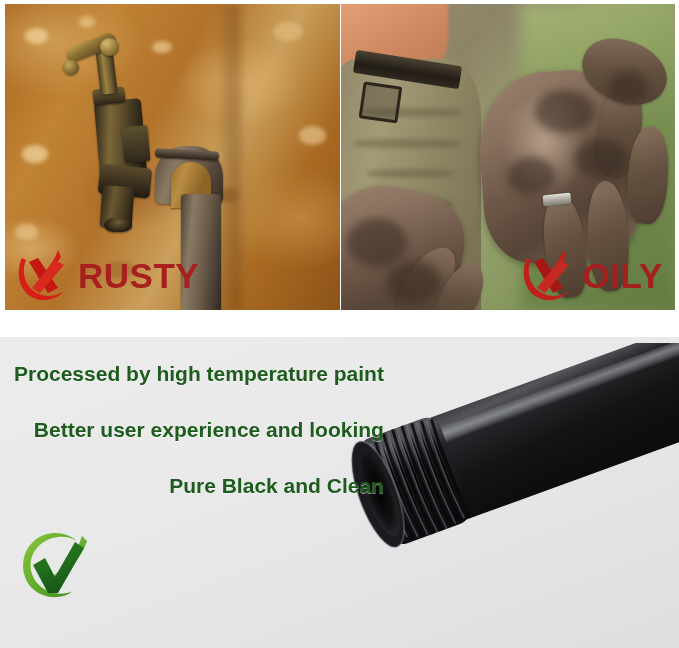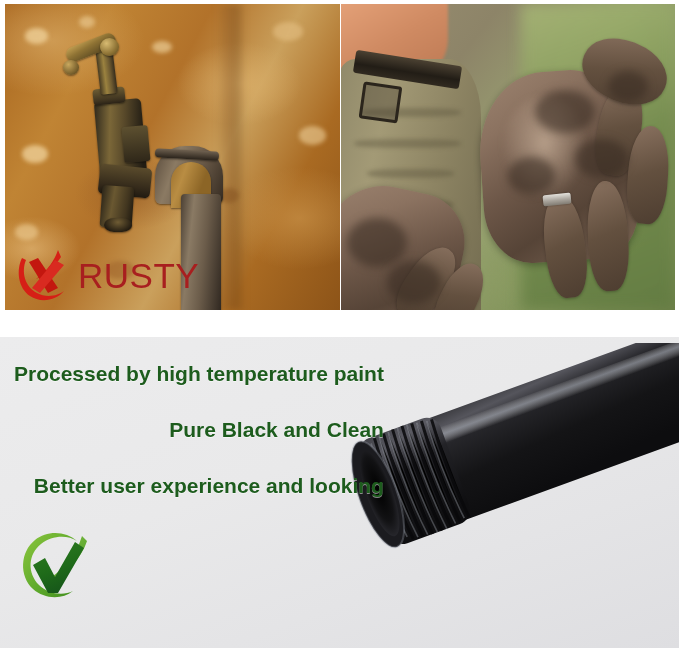--- a/index.html
+++ b/index.html
@@ -289,21 +289,21 @@
   }
   .badge-oily { left: 178px; }
   .x-mark {
     width: 60px;
     height: 58px;
     flex: none;
     display: block;
   }
   .badge-text {
     font-size: 35px;
-    font-weight: normal;
+    font-weight: bold;
     letter-spacing: .5px;
     line-height: 1;
     white-space: nowrap;
   }
 
   
   .feature-panel {
     position: absolute;
     left: 0;
     top: 337px;
@@ -420,20 +420,29 @@
       <span class="dirt-smudge" style="left:70%;top:44%;width:16%;height:13%;"></span>
       <span class="dirt-smudge" style="left:50%;top:50%;width:14%;height:12%;"></span>
       <span class="dirt-smudge" style="left:80%;top:22%;width:12%;height:10%;"></span>
 
       <div class="hand hand-left"></div>
       <span class="finger" style="left:20%;top:78%;width:12%;height:26%;transform:rotate(34deg);"></span>
       <span class="finger" style="left:30%;top:84%;width:11%;height:24%;transform:rotate(26deg);"></span>
       <span class="dirt-smudge" style="left:2%;top:70%;width:18%;height:16%;"></span>
       <span class="dirt-smudge" style="left:14%;top:84%;width:16%;height:14%;"></span>
 
+      <div class="badge badge-oily">
+        <svg class="x-mark" viewBox="0 0 60 58">
+          <path d="M8 12 C2 24 4 42 16 50 C26 57 42 55 50 45 C44 50 32 52 23 47 C11 41 7 26 12 14 Z" fill="#c0201a"></path>
+          <path d="M44 4 C40 16 32 26 22 33 C30 30 40 22 47 11 Z" fill="#c0201a"></path>
+          <path d="M15 16 L24 12 L44 42 L34 47 Z" fill="#a81812"></path>
+          <path d="M41 14 L50 19 L26 47 L18 42 Z" fill="#c52a22"></path>
+        </svg>
+        <span class="badge-text" style="color:#a3201f;">OILY</span>
+      </div>
     </div>
   </div>
 
   <div class="feature-panel">
 
     <div class="pipe-wrap">
       <svg width="360" height="260" viewBox="0 0 360 260">
         <defs>
           <linearGradient id="pipeBody" x1="0" y1="0" x2="0.25" y2="1">
             <stop offset="0%" stop-color="#36363a"></stop>
@@ -489,22 +498,22 @@
 
           <ellipse cx="34" cy="122" rx="19" ry="56" fill="#1b1b1f"></ellipse>
           <ellipse cx="36" cy="122" rx="13" ry="45" fill="url(#pipeBore)"></ellipse>
           <ellipse cx="34" cy="122" rx="19" ry="56" fill="none" stroke="rgba(150,155,165,.35)" stroke-width="2"></ellipse>
         </g>
       </svg>
     </div>
 
     <div class="feature-lines">
       <div class="feature-line">Processed by high temperature paint</div>
+      <div class="feature-line">Better user experience and looking</div>
       <div class="feature-line">Pure Black and Clean</div>
-      <div class="feature-line">Better user experience and looking</div>
     </div>
 
     <div class="check-wrap">
       <svg width="82" height="80" viewBox="0 0 82 80">
         <defs>
           <linearGradient id="swooshGrad" x1="0" y1="0" x2="1" y2="1">
             <stop offset="0%" stop-color="#8cc63f"></stop>
             <stop offset="55%" stop-color="#5faa2b"></stop>
             <stop offset="100%" stop-color="#3f8c1e"></stop>
           </linearGradient>

